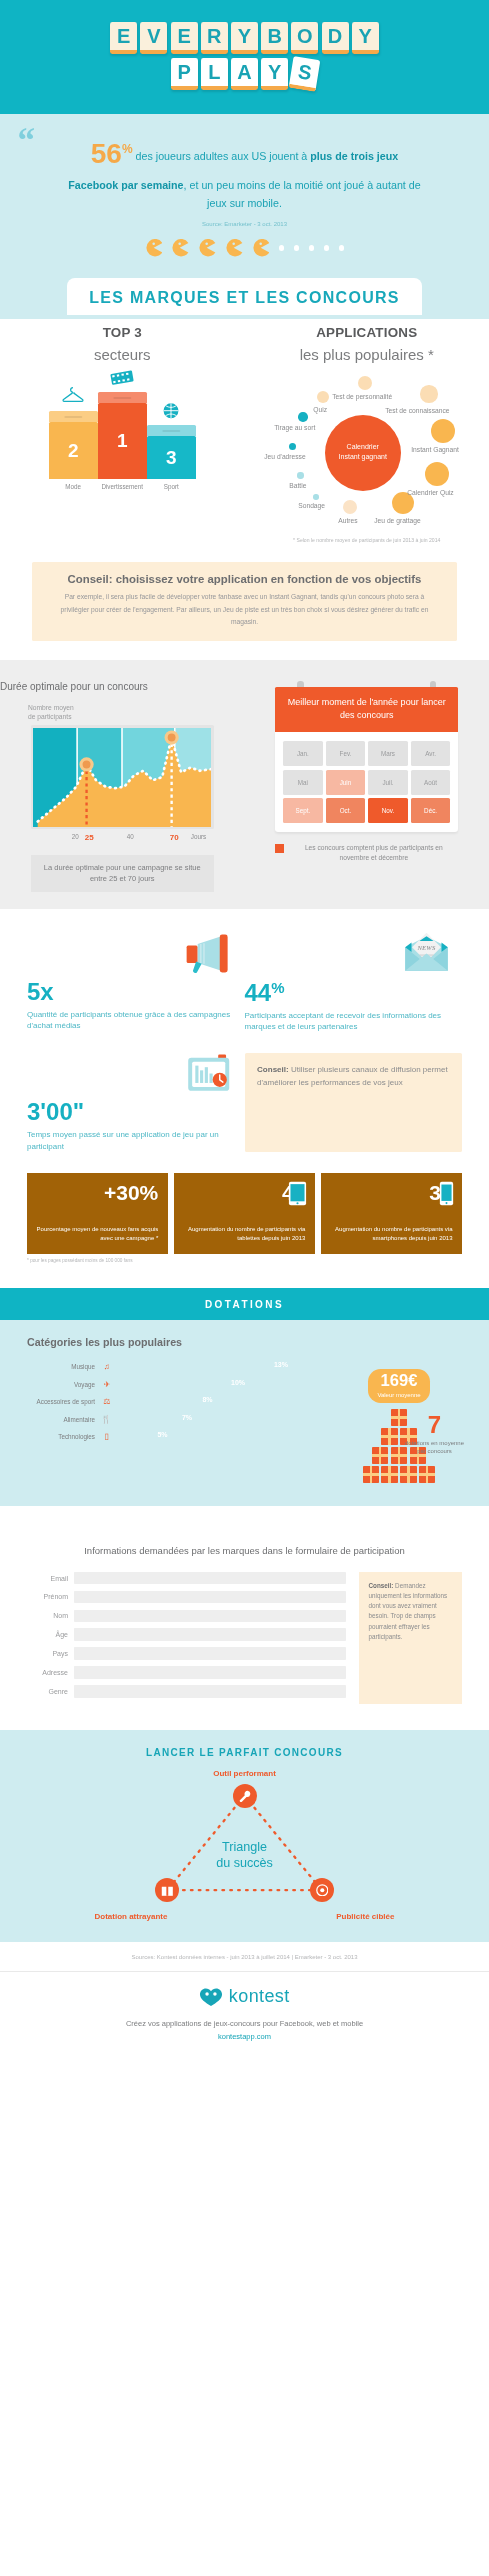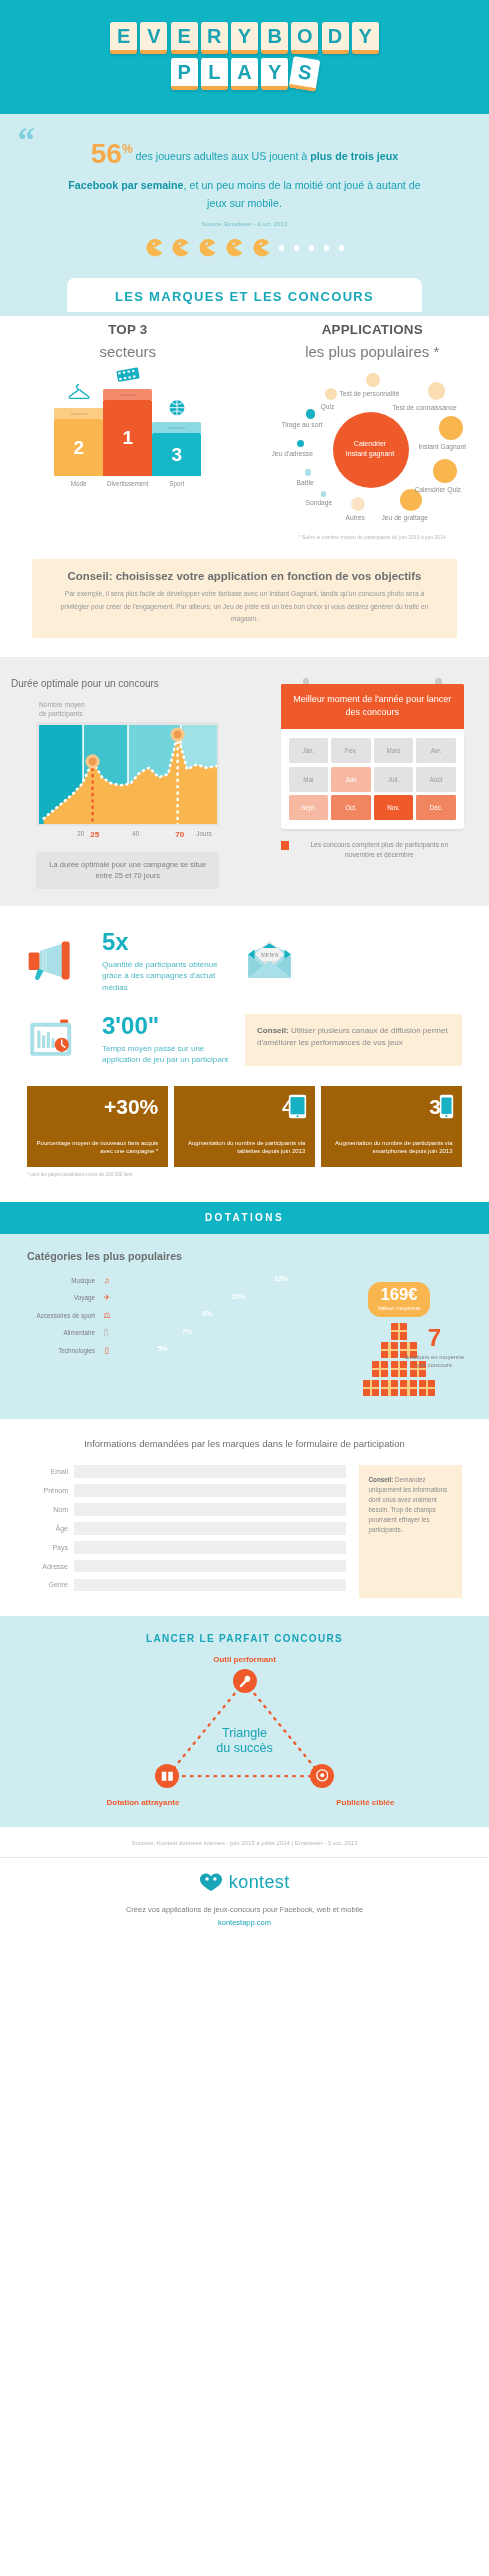--- a/index.html
+++ b/index.html
@@ -44,27 +44,27 @@
   .pac { width: 17.4px; height: 17.4px; position: relative; }
   .pac svg { display: block; }
   .dot { width: 5.5px; height: 5.5px; border-radius: 50%; background: #ffffff; }
 
   
   .section-tab {
     background: #ffffff; border-radius: 8px 8px 0 0; width: 355px; margin: 0 auto;
     text-align: center; padding: 11px 0 8px; position: relative; top: 0.8px;
   }
   .section-tab h2 {
-    color: #18a8ba; font-size: 13px; letter-spacing: 1.3px; font-weight: bold;
+    color: #18a8ba; font-size: 16px; letter-spacing: 1.3px; font-weight: bold;
   }
   .panel-white { background: #ffffff; padding: 6.3px 0 19px; }
 
   
   .two-col { display: flex; }
-  .col { width: 50%; text-align: center; padding-left: 11px; }
+  .col { width: 50%; text-align: center; }
   .col h3 { font-size: 13.4px; color: #595a5c; font-weight: bold; letter-spacing: 0.2px; }
   .col .sub { font-size: 15px; color: #7b7c7e; margin-top: 6px; }
 
   
   .podium-wrap { margin-top: 20.5px; display: flex; justify-content: center; align-items: flex-end; height: 95px; }
   .pod { width: 49px; position: relative; }
   .pod .bar { border-radius: 1.6px 1.6px 0 0; position: relative; color: #fff; font-size: 19px; font-weight: bold; text-align: center; }
   .pod .cap { height: 10.3px; border-radius: 1.6px 1.6px 0 0; position: relative; }
   .pod .cap:after { content:""; position:absolute; left:50%; transform:translateX(-50%); top:4.7px; width:17.4px; height:2.4px; border-radius:2.4px; background: rgba(0,0,0,.08); }
   .pod-2 .bar { background: #f9b64f; height: 57px; line-height: 57px; }
@@ -115,21 +115,21 @@
   .cal-body { background: #fff; padding: 9.5px 8px; border-radius: 0 0 3.2px 3.2px; box-shadow: 0 1.6px 2.4px rgba(0,0,0,.06); }
   .cal-grid { display: grid; grid-template-columns: repeat(4, 1fr); gap: 3.2px; }
   .cal-cell { height: 25px; border-radius: 1.6px; display: flex; align-items: center; justify-content: center; font-size: 6.3px; color: #9a9b9d; }
   .legend { display: flex; align-items: flex-start; gap: 5.5px; width: 183px; margin: 11px auto 0; }
   .legend .sw { width: 8.7px; height: 8.7px; background: #ef5a2b; flex: 0 0 8.7px; margin-top: 0.8px; }
   .legend p { font-size: 6.7px; color: #8c8d8f; line-height: 1.45; }
 
   
   .stats { padding: 24px 0 4.7px; }
   .stat-row { display: flex; padding: 0 27px; margin-bottom: 20.5px; }
-  .stat { width: 50%; display: flex; gap: 26px; align-items: center; padding-right: 11px; }
+  .stat { width: 50%; display: flex; gap: 3px; align-items: flex-end; padding-right: 11px; flex-direction: column; }
   .stat .icon { flex: 0 0 auto; }
   .stat .big { font-size: 24px; font-weight: bold; color: #16b0c2; line-height: 1; margin-bottom: 4.7px; }
   .stat .big sup { font-size: 15px; vertical-align: 8px; }
   .stat p { font-size: 8px; color: #4fb8c6; line-height: 1.45; }
   .stat-conseil { width: 50%; background: #fdeed7; padding: 11px 12.6px; border-radius: 1.6px; }
   .stat-conseil p { font-size: 8px; color: #8b8c8e; line-height: 1.55; }
   .stat-conseil b { color: #6d6e70; }
 
   
   .teal-row { display: flex; gap: 6.3px; padding: 0 27px; margin-top: 3.2px; }
@@ -162,41 +162,41 @@
   .gift-stack { margin: 6.3px auto 0; width: 73px; }
   .gift-row { display: flex; justify-content: center; gap: 2.4px; margin-bottom: 2.4px; }
   .gift { width: 16.6px; height: 16.6px; background: #ef5a2b; position: relative; border-radius: 0.8px; }
   .gift:before { content:""; position:absolute; left:7px; top:0; width:2.4px; height:100%; background:#fbcd84; }
   .gift:after { content:""; position:absolute; left:0; top:7px; width:100%; height:2.4px; background:#fbcd84; }
   .seven-box { position: absolute; right: 0; top: 44px; width: 65px; text-align: center; }
   .seven-box .n { font-size: 24px; color: #ef5a2b; font-weight: bold; line-height: 1; }
   .seven-box p { font-size: 6px; color: #7c7d7f; line-height: 1.4; margin-top: 2.4px; }
 
   
-  .form-sec { background: #fff; padding: 19px 0 18px; }
+  .form-sec { background: #fff; padding: 19px 0 26px; margin-top: 20px; }
   .form-sec h3 { text-align: center; font-size: 9.5px; color: #6d6e70; margin-bottom: 16px; font-weight: normal; }
   .form-flex { display: flex; padding: 0 27px; gap: 12.6px; }
   .form-left { flex: 1; }
   .frow { display: flex; align-items: center; gap: 6.3px; margin-bottom: 6.3px; }
   .frow label { width: 41px; text-align: right; font-size: 7px; color: #9a9b9d; }
   .frow .track { flex: 1; height: 12.6px; background: #eeeeee; position: relative; border-radius: 0.8px; }
   .frow .tfill { height: 12.6px; background: #d8d8d8; border-radius: 0.8px; }
   .form-right { width: 103px; background: #fdeed7; padding: 9.5px 9.5px; }
   .form-right p { font-size: 6.3px; color: #8b8c8e; line-height: 1.6; }
   .form-right b { color: #6d6e70; }
 
   
   .tri-band { background: #cfecf0; padding: 17.4px 0 20.5px; text-align: center; }
   .tri-band h2 { color: #17a5b7; font-size: 10px; letter-spacing: 1.3px; font-weight: bold; margin-bottom: 11px; }
   .tri-top-label { font-size: 8px; color: #ef5a2b; font-weight: bold; margin-bottom: 4.7px; }
   .tri-area { position: relative; width: 237px; height: 126px; margin: 0 auto; }
   .tri-center { position: absolute; left: 50%; top: 58%; transform: translate(-50%,-50%); color: #17a5b7; font-size: 12.6px; line-height: 1.25; }
   .tri-node { position: absolute; width: 24px; height: 24px; border-radius: 50%; background: #ef5a2b; display: flex; align-items: center; justify-content: center; color: #fff; font-size: 11px; }
   .tri-bottom { display: flex; justify-content: space-between; width: 300px; margin: 3.2px auto 0; }
-  .tri-bottom span { font-size: 8px; color: #ef5a2b; font-weight: bold; margin-left: 12px; }
+  .tri-bottom span { font-size: 8px; color: #ef5a2b; font-weight: bold; }
 
   
   .sources { background: #fff; text-align: center; font-size: 6px; color: #b5b6b8; padding: 12.6px 0 11px; }
   .footer { background: #fff; border-top: 0.8px solid #e9e9e9; text-align: center; padding: 14px 0 16px; }
   .logo { display: flex; align-items: center; justify-content: center; gap: 5.5px; margin-bottom: 11px; }
   .logo .word { font-size: 18px; color: #17a5b7; letter-spacing: 0.4px; }
   .footer p { font-size: 7.5px; color: #7c7d7f; line-height: 1.7; }
   .footer .url { color: #17a5b7; }
 </style>
 </head>
@@ -477,20 +477,24 @@
                 <line x1="22" y1="28" x2="40" y2="28"></line>
                 <line x1="24" y1="31" x2="38" y2="31"></line>
               </g>
             <path d="M4 18 L31 40 L58 18 L58 48 L4 48 Z" fill="#8ed4de"></path>
             <path d="M4 48 L31 26 L58 48 Z" fill="#a9dfe6"></path>
             <path d="M22 6 L31 0 L40 6 Z" fill="#16b0c2" transform="translate(0,4)"></path>
             <path d="M4 18 L12 12 L12 24 Z" fill="#16b0c2"></path>
             <path d="M58 18 L50 12 L50 24 Z" fill="#16b0c2"></path>
           </svg>
         </div>
+        <div>
+          <div class="big"><span>44</span><sup>%</sup></div>
+          <p>Participants acceptant de recevoir des informations des marques et de leurs partenaires</p>
+        </div>
       </div>
     </div>
 
     <div class="stat-row">
       <div class="stat">
         <div class="icon">
           <svg width="49" height="41" viewBox="0 0 62 52">
             <rect x="42" y="2" width="10" height="6" rx="1.5" fill="#ef5a2b"></rect>
             <rect x="4" y="6" width="52" height="42" rx="4" fill="#a9dfe6"></rect>
             <rect x="9" y="11" width="42" height="32" rx="2" fill="#ffffff"></rect>

